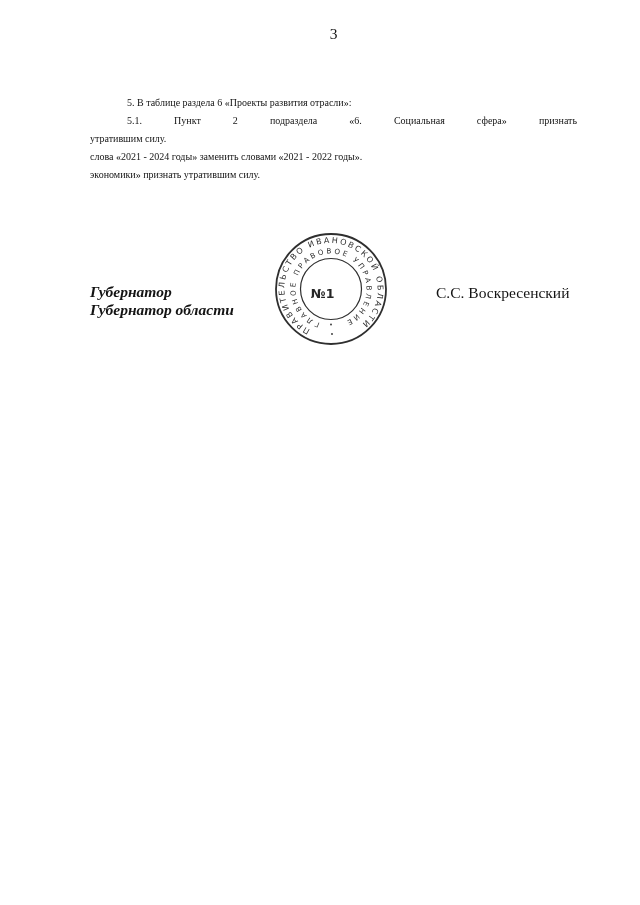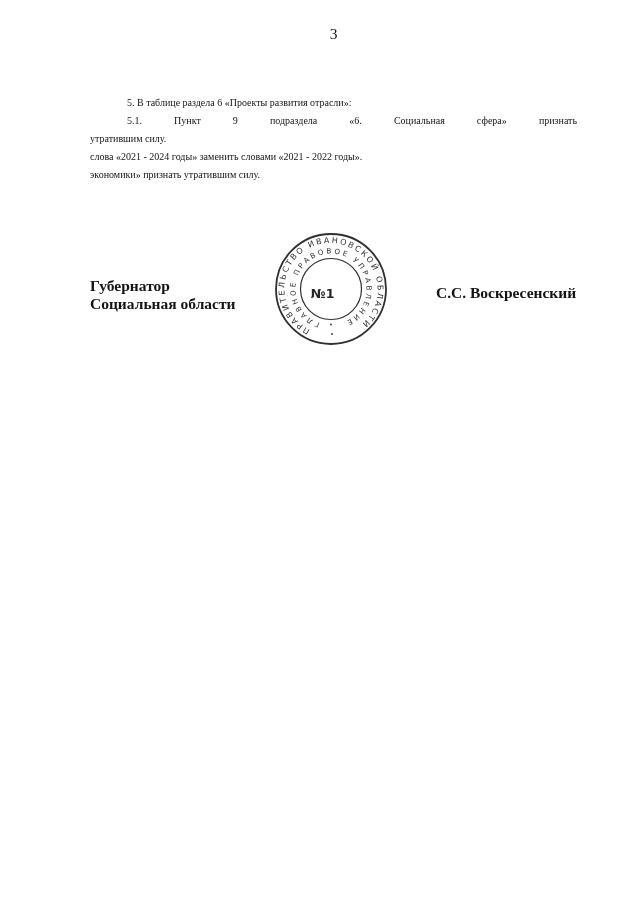--- a/index.html
+++ b/index.html
@@ -24,29 +24,30 @@
   .body-text {
     position: absolute;
     top: 54px; left: 90px; width: 487px;
     font-size: 10px; line-height: 18px; margin-top: 40px;
   }
   .line { height: 18px; text-align: left; }
   .line.j { text-align: justify; text-align-last: justify; }
   .line.ind { text-indent: 37px; }
   .sig-left {
     position: absolute;
-    top: 277px; left: 90px;
+    top: 283px; left: 90px;
     font-size: 15.5px; line-height: 18px;
     font-weight: bold;
+    font-style: italic;
   }
   .sig-right {
     position: absolute;
     top: 284px; left: 436px;
     font-size: 15.5px; line-height: 18px;
-    font-weight: bold;
+    font-weight: normal;
     white-space: nowrap;
   }
   .stamp {
     position: absolute;
     top: 232px; left: 274px;
     width: 114px; height: 114px;
     color: #2f2f2f;
   }
   .stamp svg { display: block; width: 114px; height: 114px; }
   .stamp-ring-text {
@@ -65,29 +66,29 @@
 </style>
 </head>
 <body>
 
 <div class="page">
 
   <div class="page-number">3</div>
 
   <div class="body-text">
     <div class="line ind">5. В таблице раздела 6 «Проекты развития отрасли»:</div>
-    <div class="line ind j">5.1. Пункт 9 подраздела «6. Социальная сфера» признать</div>
+    <div class="line ind j">5.1. Пункт 2 подраздела «6. Социальная сфера» признать</div>
     <div class="line">утратившим силу.</div>
     <div class="line">слова «2021 - 2024 годы» заменить словами «2021 - 2022 годы».</div>
     <div class="line">экономики» признать утратившим силу.</div>
   </div>
 
   <div class="sig-left">
     <div>Губернатор</div>
-    <div>Социальная области</div>
+    <div>Губернатор области</div>
   </div>
 
   <div class="sig-right">С.С. Воскресенский</div>
 
   <div class="stamp">
     <svg viewBox="0 0 114 114" xmlns="http://www.w3.org/2000/svg">
       <defs>
         <path id="outerRing" d="M 36.3 97.5 A 45.5 45.5 0 1 1 77.7 16.5 A 45.5 45.5 0 1 1 36.3 97.5" fill="none"></path>
         <path id="innerRing" d="M 46.0 90.8 A 35.5 35.5 0 1 1 68.0 23.2 A 35.5 35.5 0 1 1 46.0 90.8" fill="none"></path>
       </defs>

